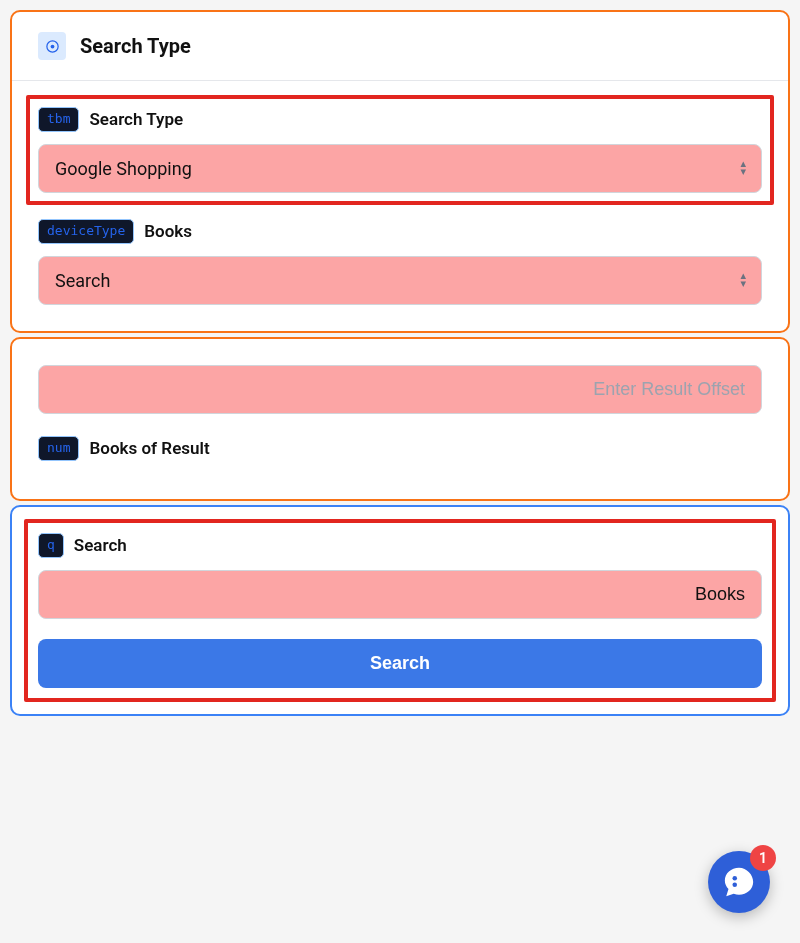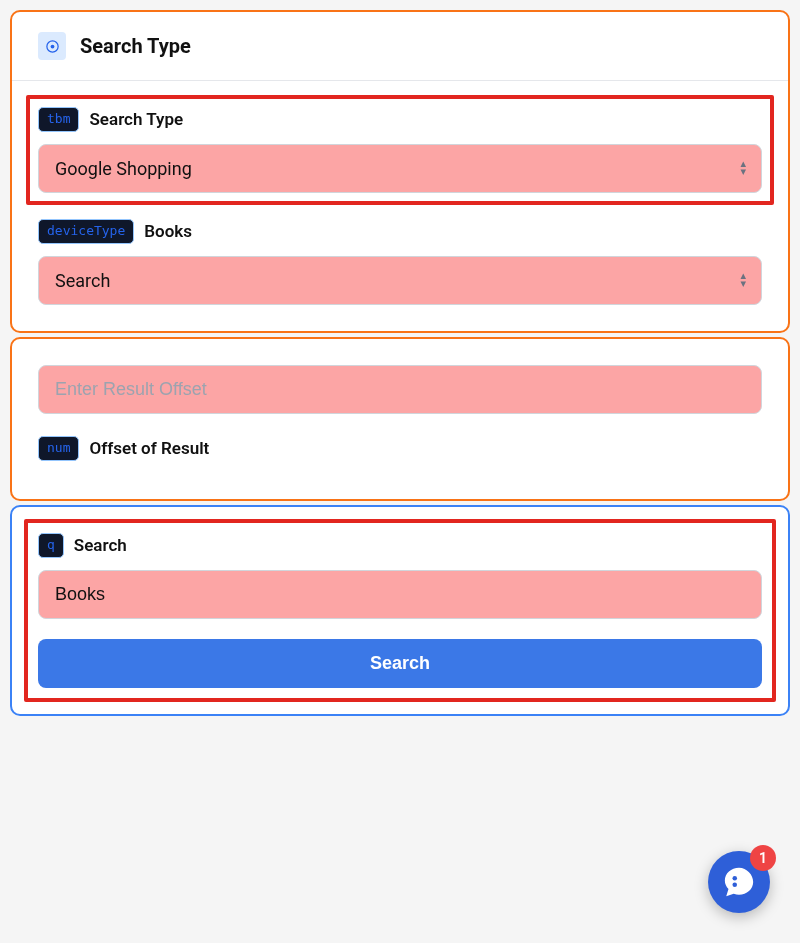--- a/index.html
+++ b/index.html
@@ -79,21 +79,21 @@
       width: 100%;
       padding: 13px 16px;
       font-size: 18px;
       color: #111;
       background: #fca5a5;
       border: 1px solid #d1d5db;
       border-radius: 8px;
       appearance: none;
       -webkit-appearance: none;
     }
-    .text-input { color: #111; }
+    .text-input { color: #111; text-align: right; }
     .text-input::placeholder { color: #9ca3af; }
     .select-chev {
       position: absolute;
       right: 16px;
       top: 50%;
       transform: translateY(-50%);
       color: #6b7280;
       font-size: 11px;
       line-height: 0.7;
       pointer-events: none;
@@ -211,21 +211,21 @@
 </div>
 
 <div class="card">
   <div class="card-body">
     <div class="field">
       <input class="text-input" type="text" placeholder="Enter Result Offset" style="">
     </div>
     <div class="field">
       <div class="field-label-row">
         <span class="param-badge">num</span>
-        <span class="field-label">Offset of Result</span>
+        <span class="field-label">Books of Result</span>
       </div>
     </div>
   </div>
 </div>
 
 <div class="card card-focused">
   <div class="search-card-body">
     <div class="search-highlight">
       <div class="search-label-row">
         <span class="param-badge">q</span>

